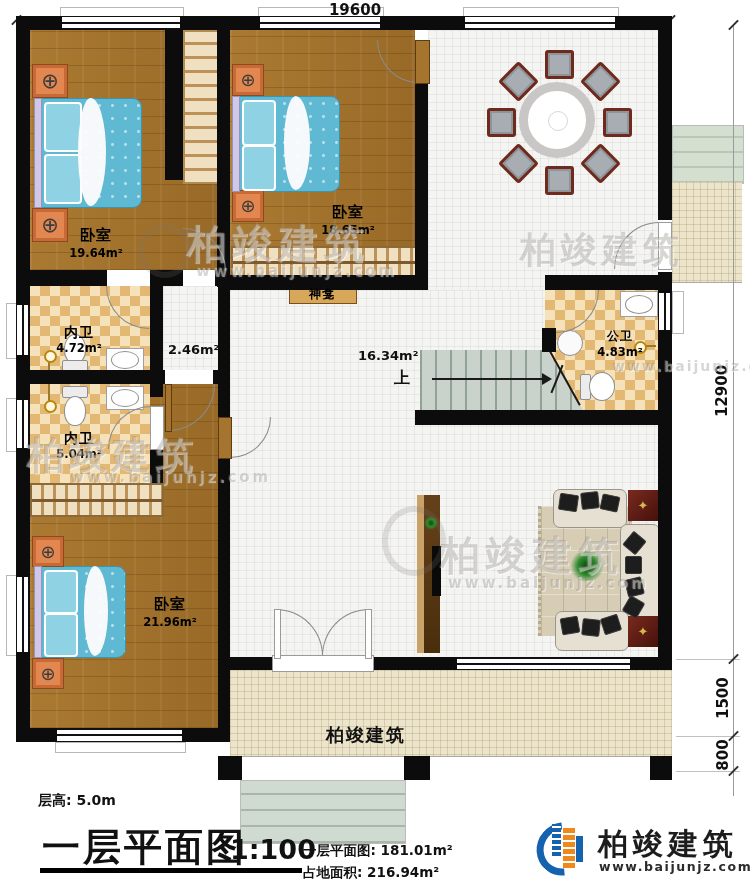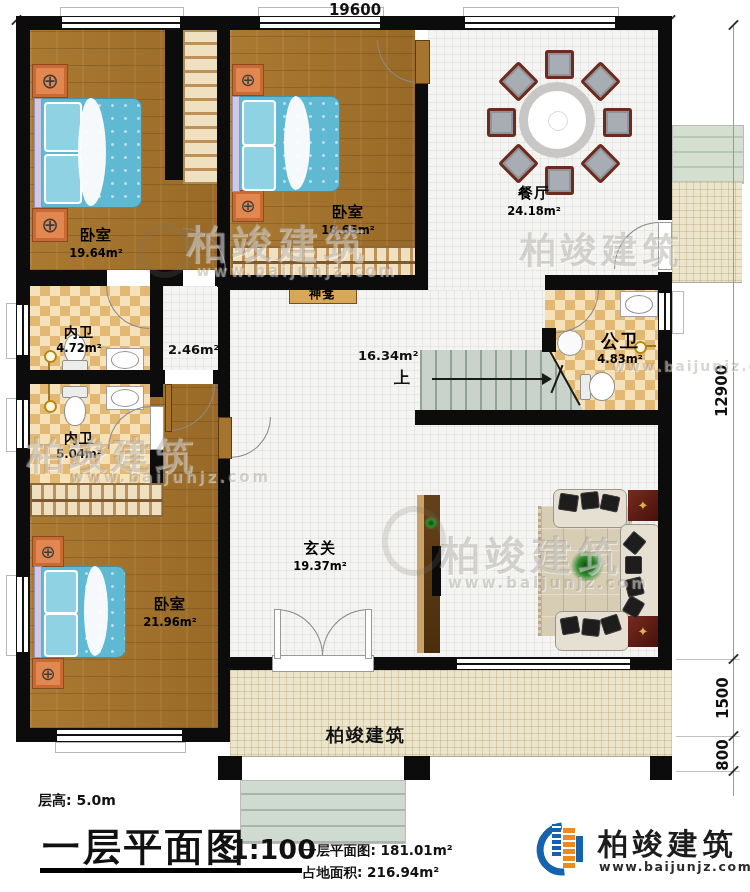--- a/index.html
+++ b/index.html
@@ -317,42 +317,34 @@
   <div class="plant" style="left:570px;top:550px;width:34px;height:32px"></div>
 
   <div class="rl" style="left:46px;top:226px;width:100px">
     <span class="n">卧室</span>
       <span class="a">19.64m²</span>
   </div>
   <div class="rl" style="left:298px;top:203px;width:100px">
     <span class="n">卧室</span>
       <span class="a">18.65m²</span>
   </div>
-  <div class="rl" style="left:484px;top:184px;width:100px">
-    <span class="n">餐厅</span>
-      <span class="a">24.18m²</span>
-  </div>
   <div class="rl" style="left:29px;top:323px;width:100px">
     <span class="n" style="font-size:14px">内卫</span>
       <span class="a">4.72m²</span>
   </div>
   <div class="rl" style="left:29px;top:429px;width:100px">
     <span class="n" style="font-size:14px">内卫</span>
       <span class="a">5.04m²</span>
   </div>
   <div class="rl" style="left:570px;top:329px;width:100px">
-    <span class="n" style="font-size:18px">公卫</span>
+    <span class="n" style="font-size:12px">公卫</span>
       <span class="a">4.83m²</span>
   </div>
   <div class="small-a" style="left:168px;top:342px">2.46m²</div>
   <div class="small-a" style="left:358px;top:348px">16.34m²</div>
-  <div class="rl" style="left:270px;top:539px;width:100px">
-    <span class="n">玄关</span>
-      <span class="a">19.37m²</span>
-  </div>
   <div class="rl" style="left:120px;top:595px;width:100px">
     <span class="n">卧室</span>
       <span class="a">21.96m²</span>
   </div>
   <div class="porch-label" style="left:326px;top:723px">柏竣建筑</div>
 
   <div class="dimline" style="left:16px;top:23px;width:656px;height:1px"></div>
   <div class="tick" style="left:10px;top:19px"></div>
   <div class="tick" style="left:664px;top:19px"></div>
   <div class="dimtext" style="left:310px;top:1px;width:90px">19600</div>

